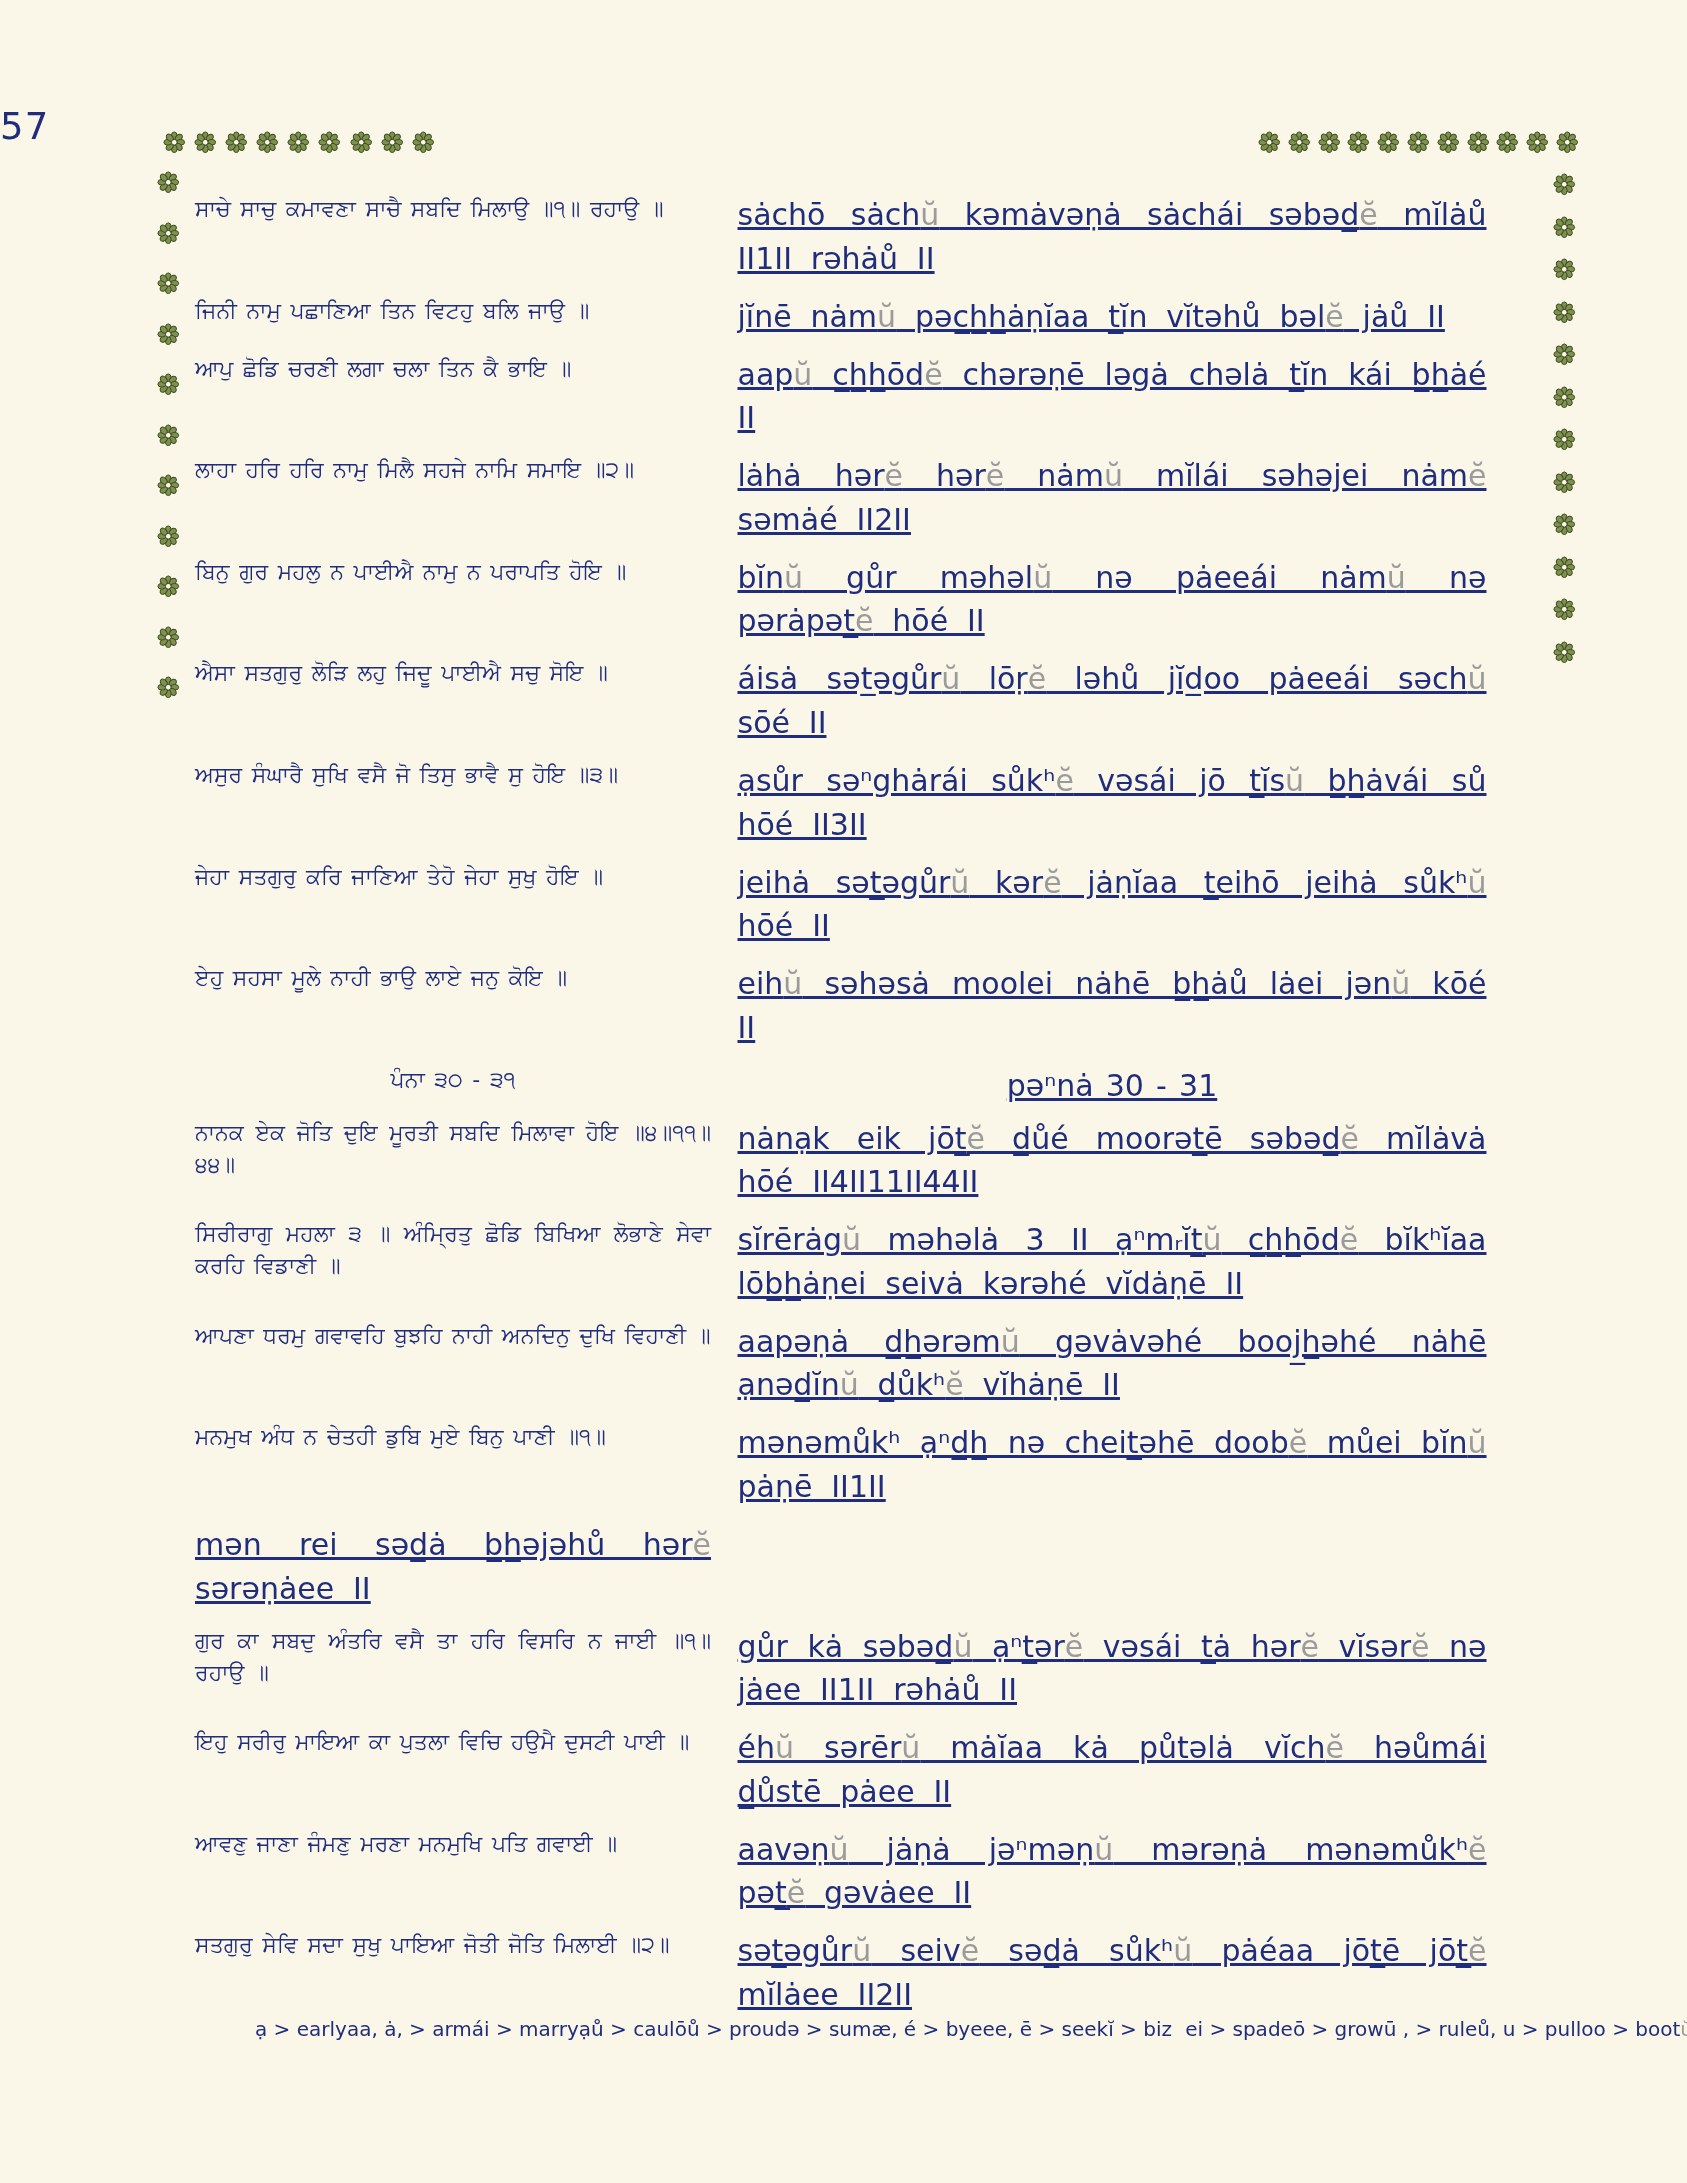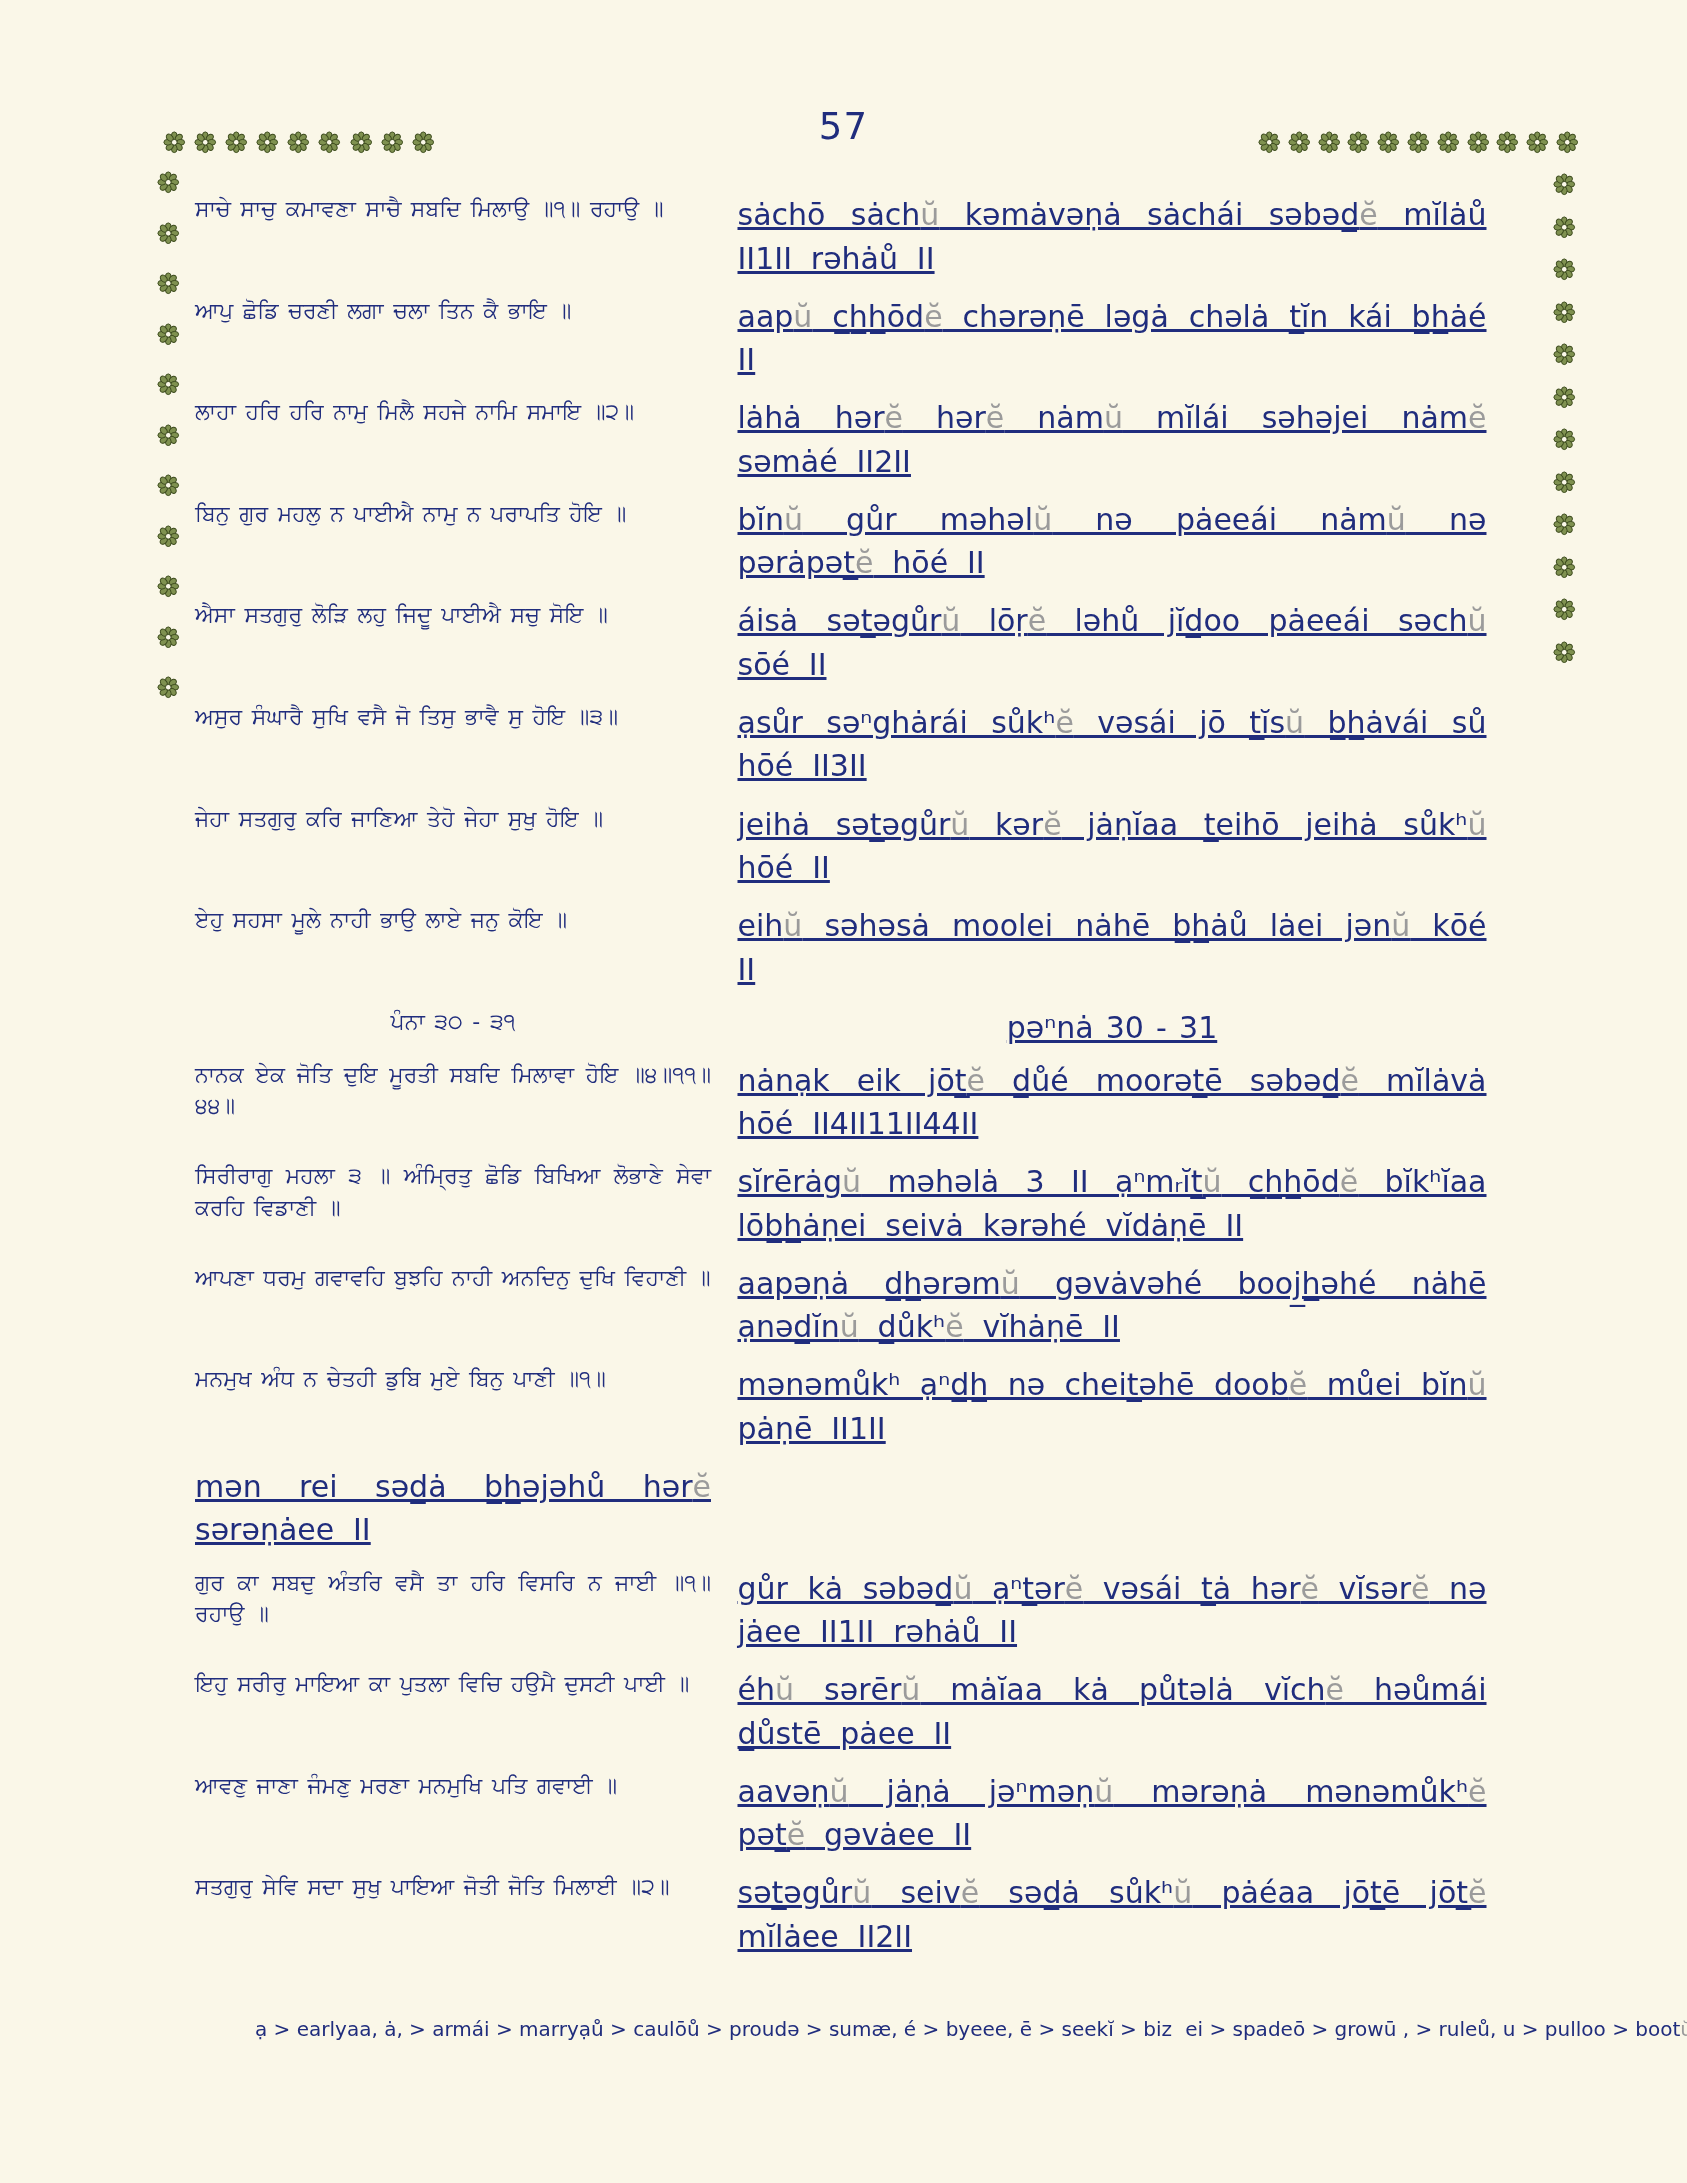--- a/index.html
+++ b/index.html
@@ -6,21 +6,21 @@
   .page{
     position:relative;
     width:1687px;height:2183px;
     background:var(--background,#faf7e8);
     font-family:"DejaVu Sans", sans-serif;
     color:var(--ink,#202d7d);
     overflow:hidden;
   }
   .page-number{
     position:absolute;top:105px;left:0;right:0;
-    text-align:center;font-size:37px;letter-spacing:1.3px;
+    font-size:37px;letter-spacing:1.3px;
   }
   
   .border-row{position:absolute;display:flex;}
   .border-col{position:absolute;display:flex;flex-direction:column;}
   #border-top-left{left:163px;top:131px;gap:8.6px;}
   #border-top-right{left:1258px;top:131px;gap:7.3px;}
   #border-left-col{left:157px;top:171px;gap:28px;}
   #border-right-col{left:1553px;top:173px;gap:20px;}
   .flower{width:22.5px;height:22.5px;display:block;}
   
@@ -214,20 +214,24 @@
         <use href="#flower-sym"></use>
       </svg>
     </div>
 
   <div class="content">
   <div class="row">
     <div class="g">ਸਾਚੇ ਸਾਚੁ ਕਮਾਵਣਾ ਸਾਚੈ ਸਬਦਿ ਮਿਲਾਉ ॥੧॥ ਰਹਾਉ ॥</div>
     <div class="t">sȧchō sȧch<span class="ls">ŭ</span> kəmȧvəṇȧ sȧchái səbəd̲<span class="ls">ĕ</span> mĭlȧů II1II rəhȧů II</div>
   </div>
 
+  <div class="row">
+    <div class="g">ਜਿਨੀ ਨਾਮੁ ਪਛਾਣਿਆ ਤਿਨ ਵਿਟਹੁ ਬਲਿ ਜਾਉ ॥</div>
+    <div class="t">jĭnē nȧm<span class="ls">ŭ</span> pəc̲h̲h̲ȧṇĭaa t̲ĭn vĭtəhů bəl<span class="ls">ĕ</span> jȧů II</div>
+  </div>
 
   <div class="row">
     <div class="g">ਆਪੁ ਛੋਡਿ ਚਰਣੀ ਲਗਾ ਚਲਾ ਤਿਨ ਕੈ ਭਾਇ ॥</div>
     <div class="t">aap<span class="ls">ŭ</span> c̲h̲h̲ōd<span class="ls">ĕ</span> chərəṇē ləgȧ chəlȧ t̲ĭn kái b̲h̲ȧé II</div>
   </div>
 
   <div class="row">
     <div class="g">ਲਾਹਾ ਹਰਿ ਹਰਿ ਨਾਮੁ ਮਿਲੈ ਸਹਜੇ ਨਾਮਿ ਸਮਾਇ ॥੨॥</div>
     <div class="t">lȧhȧ hər<span class="ls">ĕ</span> hər<span class="ls">ĕ</span> nȧm<span class="ls">ŭ</span> mĭlái səhəjei nȧm<span class="ls">ĕ</span> səmȧé II2II</div>
   </div>

